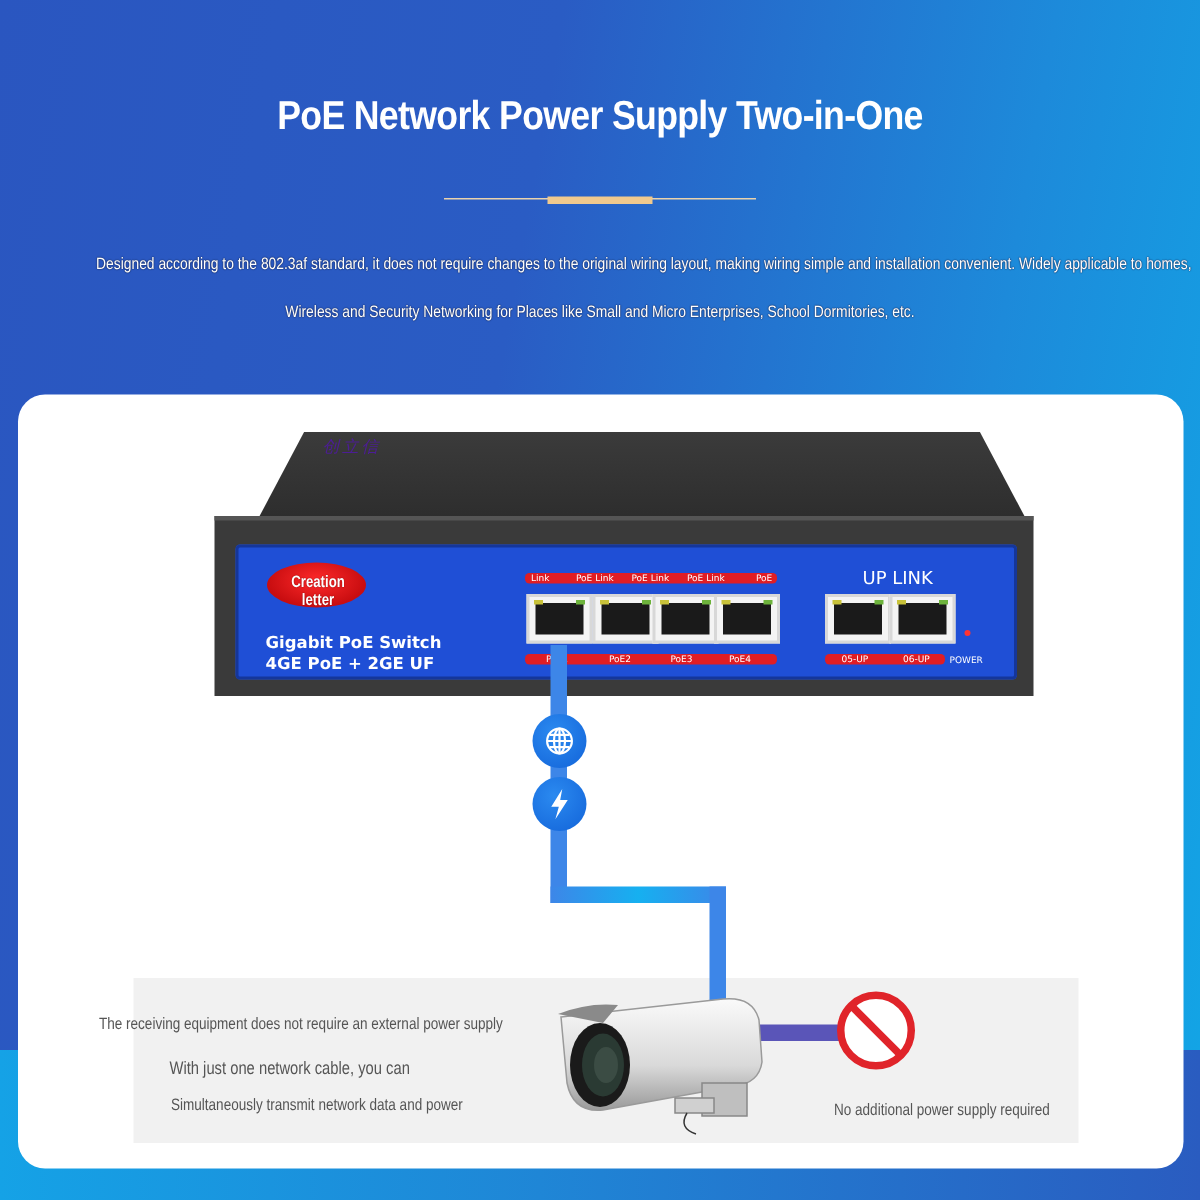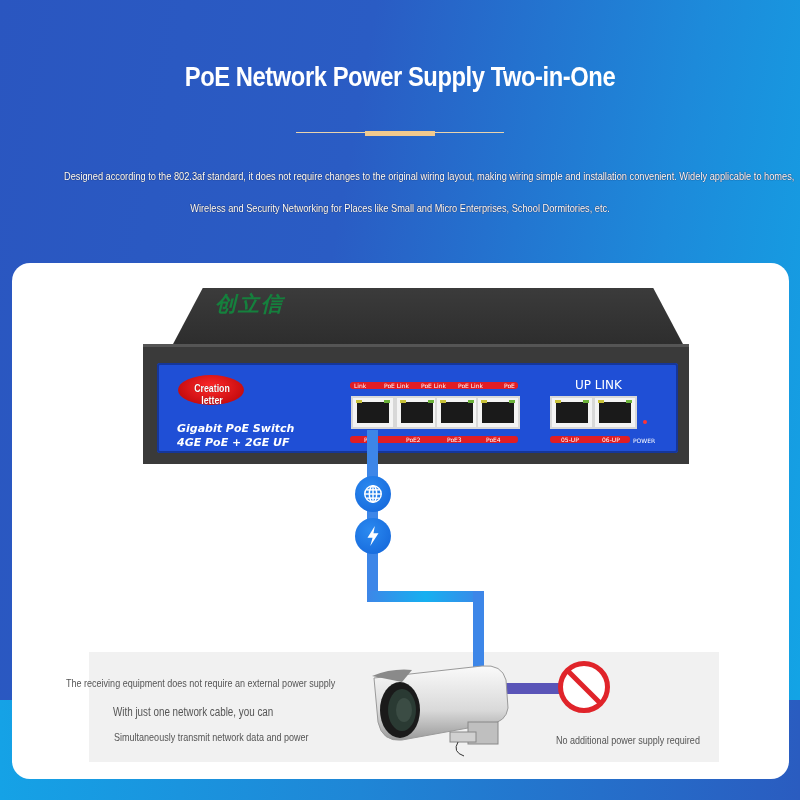--- a/index.html
+++ b/index.html
@@ -44,22 +44,22 @@
     background: #f1f1f1;
   }
 
   
   .sw-top {
     position: absolute; left: 172px; top: 288px; width: 512px; height: 58px;
     background: linear-gradient(180deg, #3b3b3b 0%, #2d2d2d 100%);
     clip-path: polygon(6% 0, 94% 0, 100% 100%, 0 100%);
   }
   .sw-brand {
-    position: absolute; left: 215px; top: 290px; color: #15803d;
-    font-size: 21px; font-weight: bold; font-style: italic; letter-spacing: 2px;
+    position: absolute; left: 215px; top: 290px; color: #4c1d95;
+    font-size: 11px; font-weight: normal; font-style: italic; letter-spacing: 2px;
   }
   .sw-body {
     position: absolute; left: 143px; top: 344px; width: 546px; height: 120px;
     background: #3a3a3a; border-top: 3px solid #555;
   }
   .sw-face {
     position: absolute; left: 157px; top: 363px; width: 521px; height: 90px;
     background: #1f4fd6; border-radius: 3px;
     box-shadow: inset 0 0 0 2px #15369a;
   }
@@ -68,21 +68,20 @@
     border-radius: 50%; background: radial-gradient(ellipse at 50% 40%, #ff2a2a, #c80d10 70%);
   }
   .logo-text {
     position: absolute; left: 180px; top: 382px; width: 64px; text-align: center;
     color: #ffffff; font-size: 11px; font-weight: bold; transform: scaleX(0.8);
     text-shadow: 0 0 1px #7a0000;
   }
   .sw-model {
     position: absolute; left: 177px; color: #ffffff; font-size: 11px; font-weight: bold;
     font-family: "DejaVu Sans", sans-serif;
-    font-style: italic;
   }
   .sw-model.m1 { top: 422px; }
   .sw-model.m2 { top: 436px; }
 
   .label-bar {
     position: absolute; height: 7px; background: #e01d24; border-radius: 3px;
   }
   .lbl {
     position: absolute; font-size: 6px; color: #ffffff; white-space: nowrap;
     font-family: "DejaVu Sans", sans-serif;

